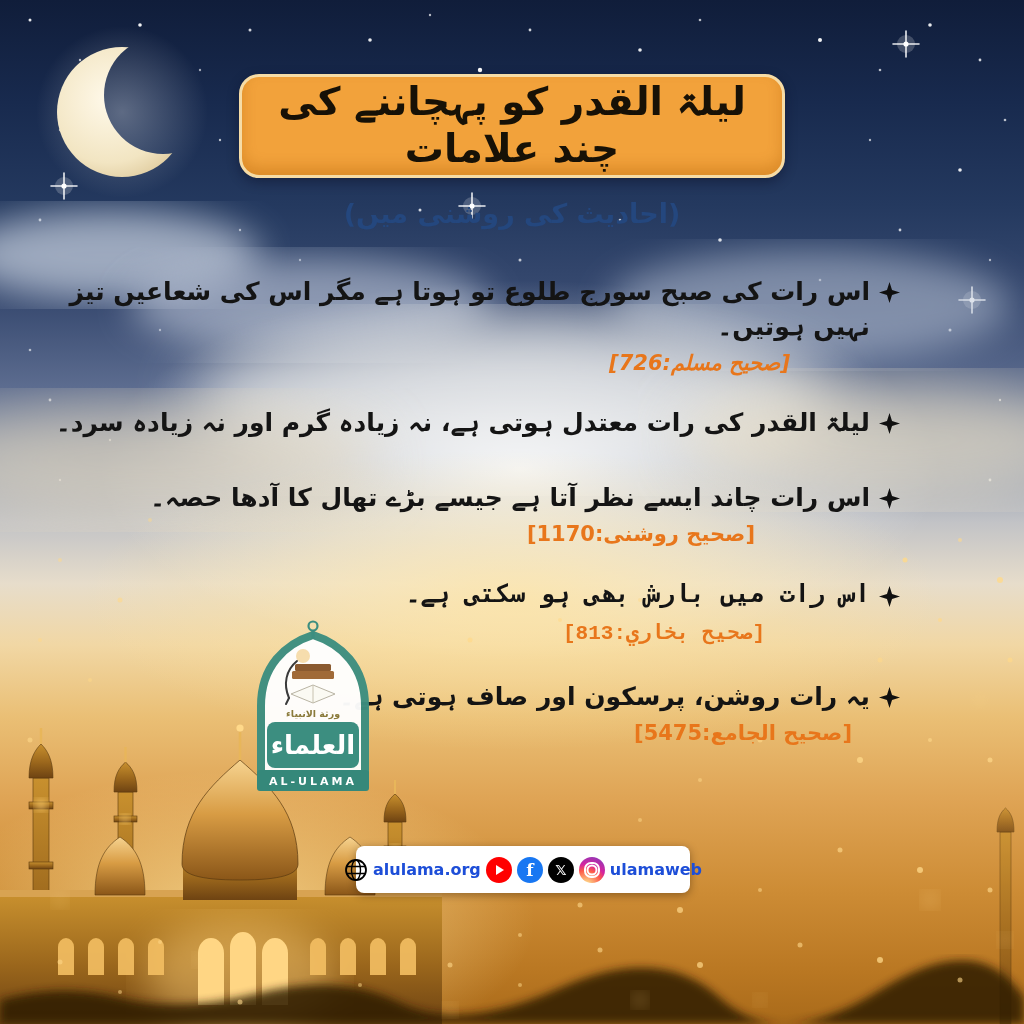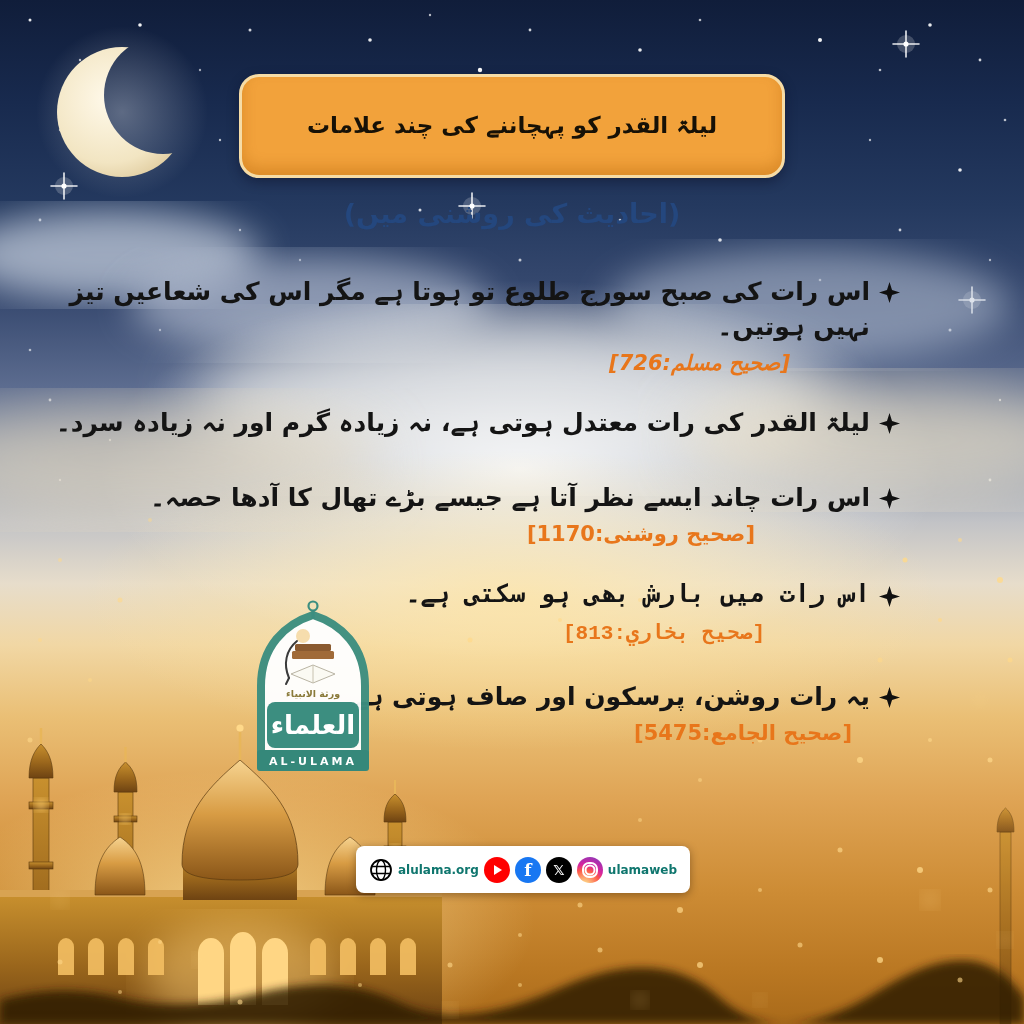--- a/index.html
+++ b/index.html
@@ -8,47 +8,47 @@
     background:linear-gradient(180deg,#101d3a 0%,#182a4e 10%,#24395f 20%,#3a4c72 30%,
       #5d6d90 38%,#8c97ad 45%,#c2c3c6 51%,#e7ddcb 57%,#f1d7a4 63%,#eabf75 70%,
       #dfa455 78%,#cd8c35 87%,#b97722 95%,#a96a1a 100%);}
   .bg{position:absolute;inset:0;pointer-events:none;}
 
   
   .banner{position:absolute;top:74px;left:50%;transform:translateX(-50%);
     width:540px;height:98px;background:#F2A23B;border:3px solid #F6DCA6;border-radius:20px;
     display:flex;align-items:center;justify-content:center;
     box-shadow:0 4px 12px rgba(10,15,40,.45), inset 0 -8px 14px rgba(170,90,0,.30);}
-  .banner-text{direction:rtl;font-size:23px;font-weight:bold;color:#171106;
+  .banner-text{direction:rtl;font-size:39px;font-weight:bold;color:#171106;
     text-align:center;line-height:1.2;padding:0 12px;}
 
   .subtitle{position:absolute;top:198px;left:0;right:0;text-align:center;direction:rtl;
     font-size:27px;font-weight:bold;color:#24477E;}
 
   
   .points{position:absolute;top:274px;right:124px;left:40px;}
   .point{direction:rtl;}
   .point.m2{margin-top:30px;} .point.m3{margin-top:40px;}
   .point.m4{margin-top:32px;font-family:Liberation Mono, monospace;} .point.m5{margin-top:34px;}
   .point-line{display:flex;align-items:flex-start;gap:9px;color:#141414;font-weight:bold;
     font-size:25px;line-height:1.4;text-align:right;}
   .diamond{width:21px;height:21px;margin-top:8px;flex:0 0 auto;background:#101010;
     clip-path:polygon(50% 0,62% 38%,100% 50%,62% 62%,50% 100%,38% 62%,0 50%,38% 38%);}
   .ref{direction:rtl;text-align:right;font-size:21px;font-weight:bold;color:#E8761B;margin-top:7px;}
   .ref.r1{padding-left:0;padding-right:110px;font-style:italic;} .ref.r2{padding-right:48px;}
   .ref.r3{padding-right:145px;} .ref.r4{padding-right:135px;} .ref.r5{padding-right:48px;}
 
   
-  .logo{position:absolute;left:247px;top:598px;width:132px;height:178px;}
+  .logo{position:absolute;left:247px;top:618px;width:132px;height:178px;}
 
   
   .footer{position:absolute;left:356px;top:846px;width:334px;height:47px;background:#fff;
     border-radius:8px;display:flex;align-items:center;justify-content:center;gap:5px;
     box-shadow:0 2px 8px rgba(40,20,0,.4);white-space:nowrap;}
-  .site,.handle{font-size:12px;color:#0f766e;font-weight:bold;}
+  .site,.handle{font-size:16px;color:#1d4ed8;font-weight:bold;}
   .sicon{width:26px;height:26px;border-radius:50%;display:flex;align-items:center;
     justify-content:center;flex:0 0 auto;position:relative;}
   .yt{background:#FF0000;}
   .yt-play{width:0;height:0;border-left:8px solid #fff;border-top:5px solid transparent;
     border-bottom:5px solid transparent;margin-left:2px;}
   .fb{background:#1877F2;color:#fff;font-weight:bold;font-size:17px;
     font-family:"DejaVu Serif",serif;}
   .xx{background:#000;color:#fff;font-weight:bold;font-size:14px;}
   .ig{background:radial-gradient(circle at 28% 110%,#fdf497 0%,#fd5949 45%,#d6249f 62%,#8a3ab9 92%);}
   .ig::before{content:"";position:absolute;inset:5px;border:2px solid #fff;border-radius:7px;}

